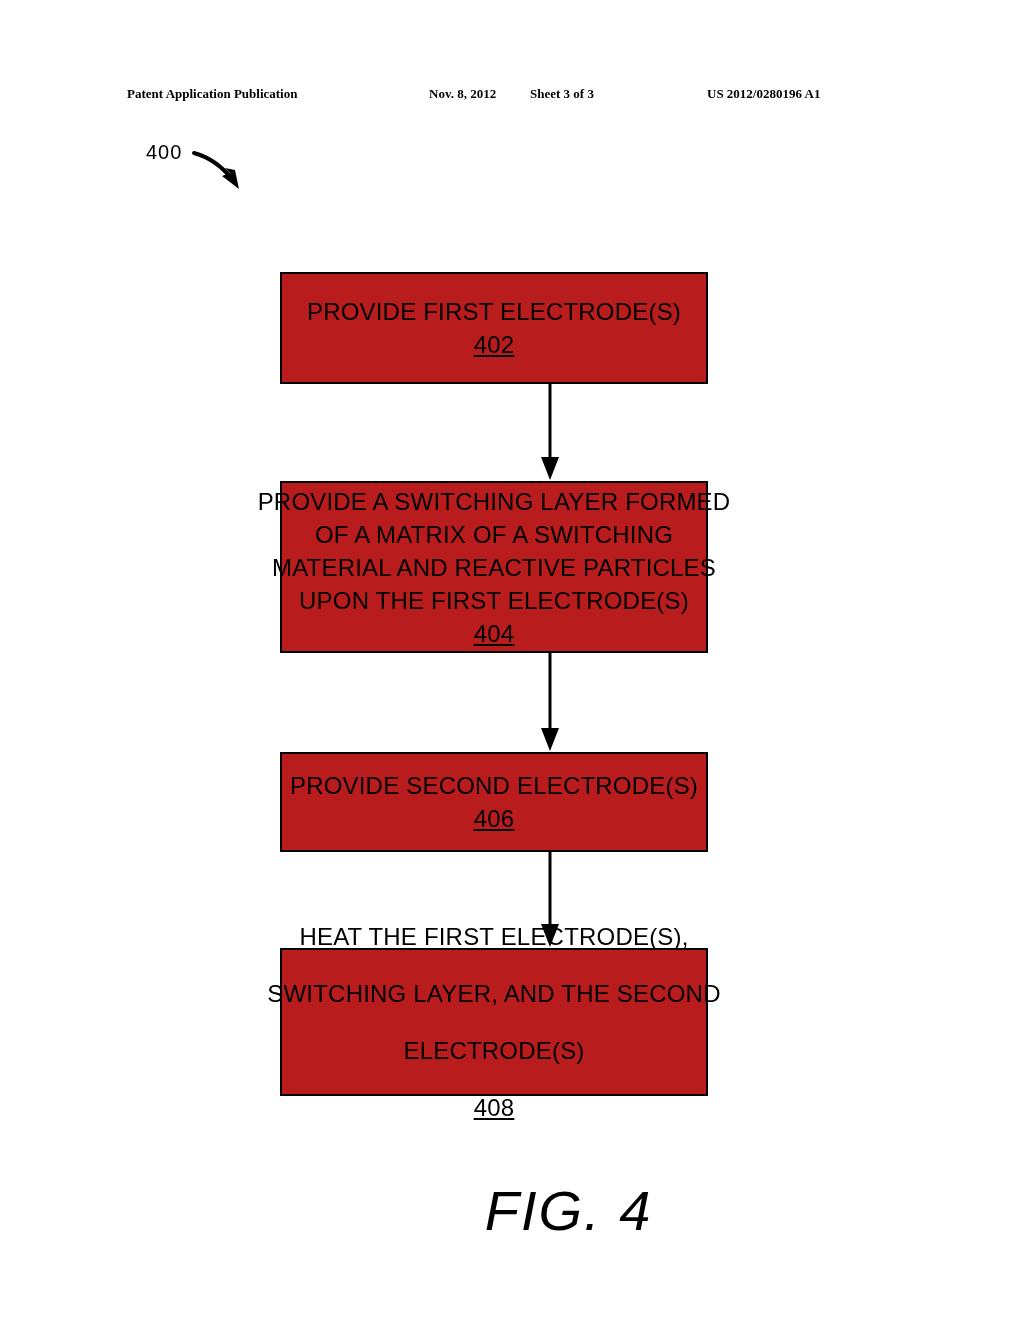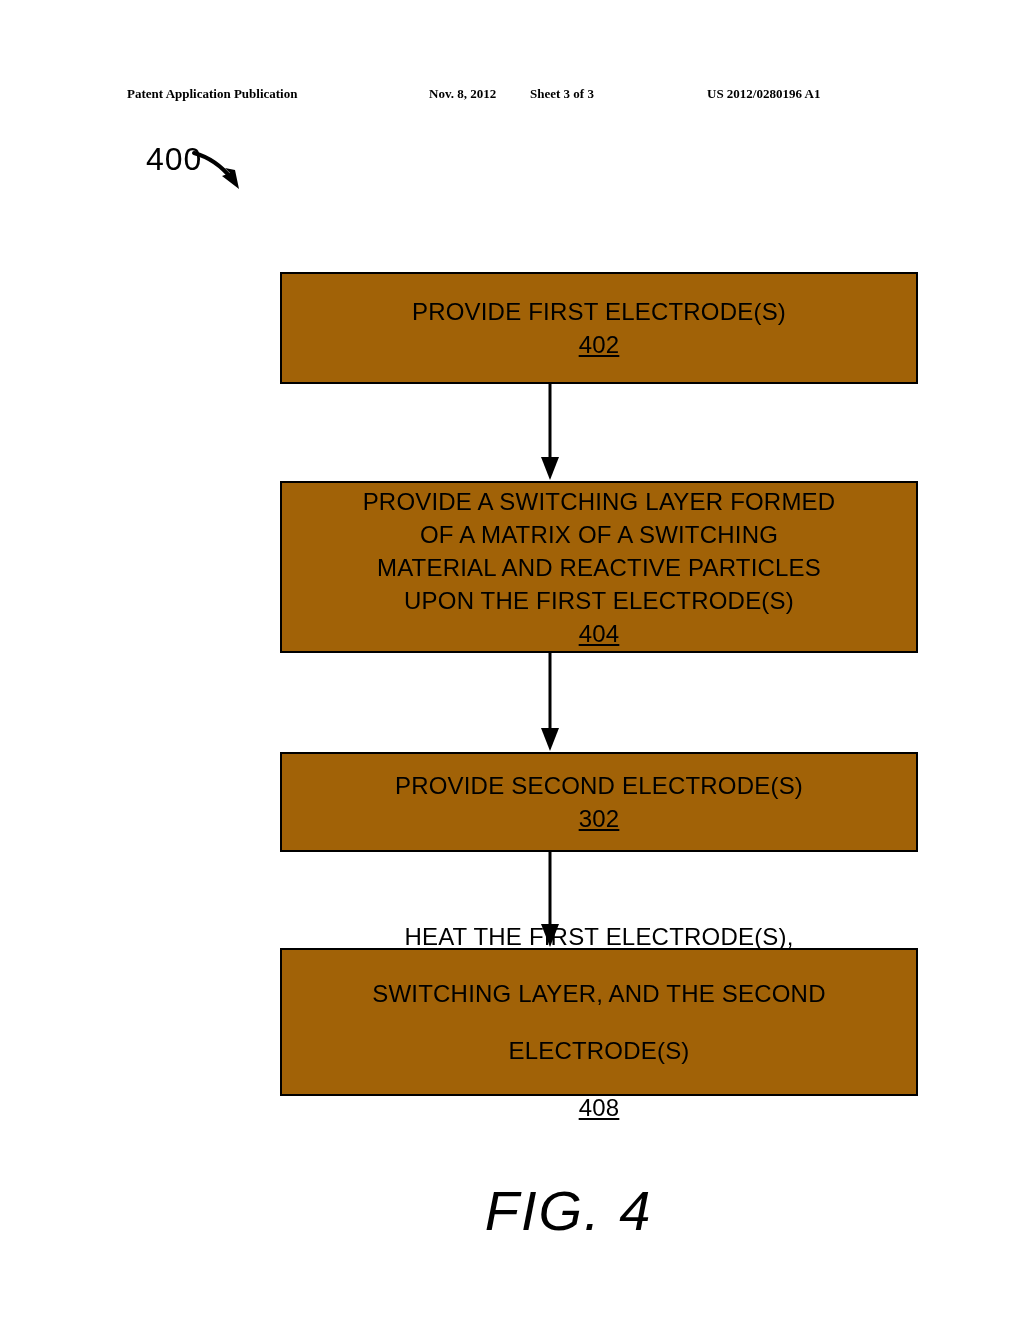--- a/index.html
+++ b/index.html
@@ -33,39 +33,39 @@
   .hdr-date  { position: absolute; left: 429px; top: 0; }
   .hdr-sheet { position: absolute; left: 530px; top: 0; }
   .hdr-num   { position: absolute; left: 707px; top: 0; }
 
   
   .fig-ref-400 {
     position: absolute;
     left: 146px;
     top: 141px;
     font-family: "Liberation Sans", sans-serif;
-    font-size: 32px;
+    font-size: 20px;
     letter-spacing: 1px;
   }
   .lead-arrow {
     position: absolute;
     left: 190px;
     top: 145px;
     width: 60px;
     height: 52px;
   }
 
   
   .flow-box {
     position: absolute;
     left: 280px;
-    width: 638px;
+    width: 428px;
     box-sizing: border-box;
     border: 2px solid #000000;
-    background: #a16207;
+    background: #b91c1c;
     display: flex;
     flex-direction: column;
     align-items: center;
     justify-content: center;
   }
   .flow-box .line {
     font-family: "Liberation Sans", sans-serif;
     font-size: 24px;
     line-height: 33px;
     text-align: center;
@@ -147,21 +147,21 @@
   <div class="ref">404</div>
 </div>
 
 <svg class="connector" id="conn-2" viewBox="0 0 40 101" preserveAspectRatio="none">
   <line x1="20" y1="0" x2="20" y2="80" stroke="#000000" stroke-width="3"></line>
   <polygon points="11,76 29,76 20,99" fill="#000000"></polygon>
 </svg>
 
 <div class="flow-box" id="box-406">
   <div class="line">PROVIDE SECOND ELECTRODE(S)</div>
-  <div class="ref">302</div>
+  <div class="ref">406</div>
 </div>
 
 <svg class="connector" id="conn-3" viewBox="0 0 40 98" preserveAspectRatio="none">
   <line x1="20" y1="0" x2="20" y2="77" stroke="#000000" stroke-width="3"></line>
   <polygon points="11,73 29,73 20,96" fill="#000000"></polygon>
 </svg>
 
 <div class="flow-box" id="box-408">
   <div class="line">HEAT THE FIRST ELECTRODE(S),</div>
   <div class="line">SWITCHING LAYER, AND THE SECOND</div>

